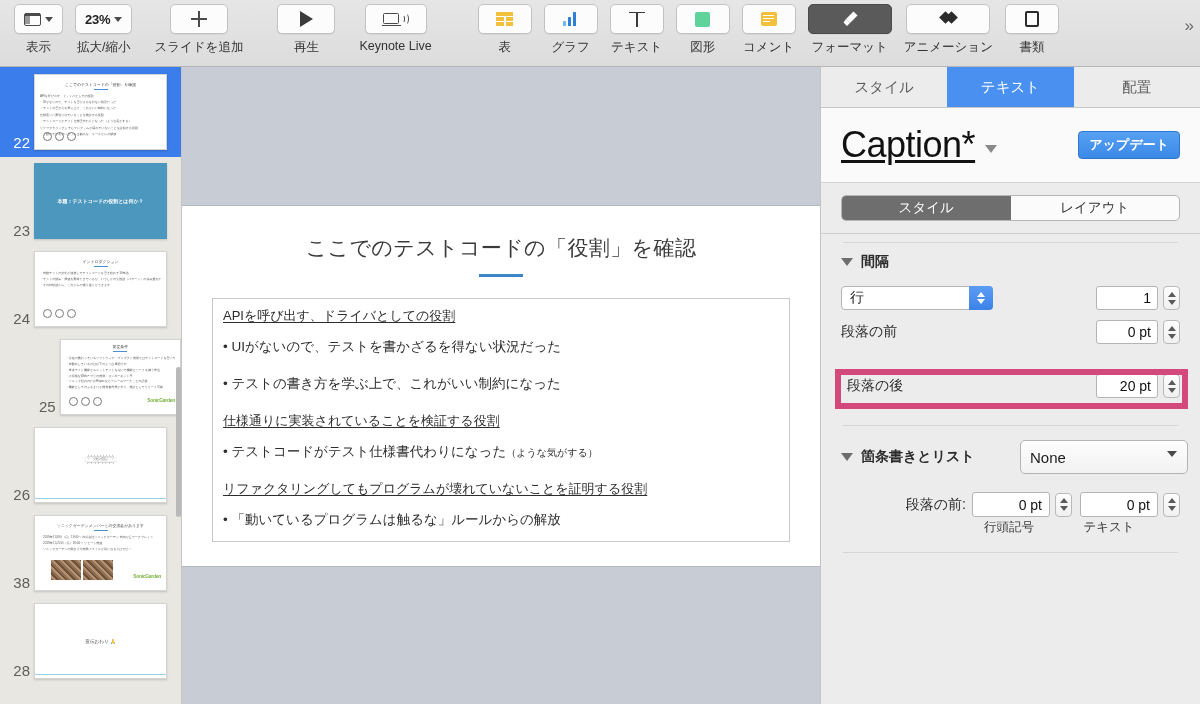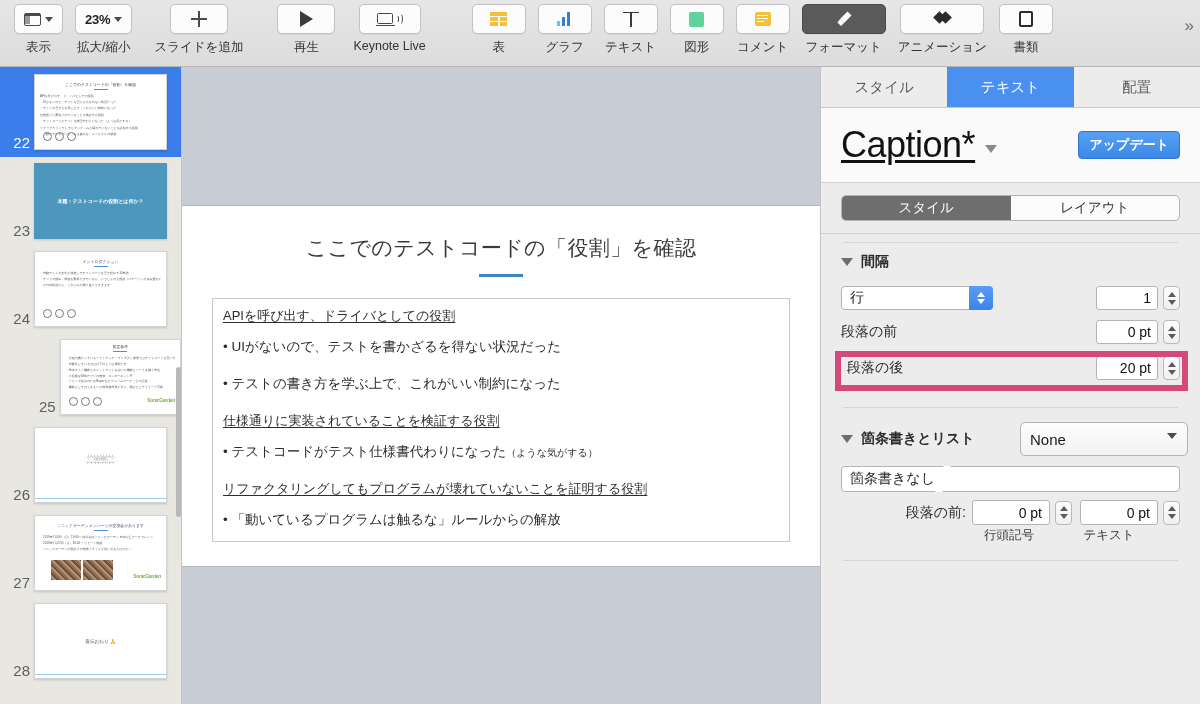--- a/index.html
+++ b/index.html
@@ -294,21 +294,21 @@
       <span class="tblabel">スライドを追加</span>
     </div>
 
     <div class="tbitem" style="margin-left:22px;">
       <div class="tbbtn" style="min-width:58px;">
           <span class="ic-play"></span>
         </div>
       <span class="tblabel">再生</span>
     </div>
 
-    <div class="tbitem" style="margin-left:6px;">
+    <div class="tbitem" style="margin-left:12px;">
       <div class="tbbtn" style="min-width:62px;">
         <span class="ic-live">
           <i class="scr"></i>
             <i class="base"></i>
             <i class="w1"></i>
             <i class="w2"></i>
         </span>
       </div>
       <span class="tblabel">Keynote Live</span>
     </div>
@@ -460,21 +460,21 @@
         <span class="slide-num">26</span>
         <div class="thumb">
           <div class="th-ascii" style="margin-top:27px;">＿人人人人人人人人人＿
 ＞　突然の宣伝　＜
 ￣Y^Y^Y^Y^Y^Y^Y^Y￣</div>
           <div class="th-botline"></div>
         </div>
       </div>
 
       <div class="slide-row" style="height:88px;">
-        <span class="slide-num">27</span>
+        <span class="slide-num">38</span>
         <div class="thumb">
           <div class="th-title">ソニックガーデンメンバーとの交流会があります</div>
           <div class="th-rule"></div>
           <div class="th-line">・2019年7月8日（月）19:00〜 株式会社ソニックガーデン 自由が丘ワークプレイス</div>
           <div class="th-line">・2019年7月22日（月）19:00〜 リモート開催</div>
           <div class="th-line">・ソニックガーデンの働き方や開発スタイルが気になる方はぜひ！</div>
           <div class="th-photos">
             <div class="th-photo"></div>
               <div class="th-photo"></div>
           </div>
@@ -564,21 +564,21 @@
           <span class="rowlabel">段落の前</span>
           <div class="right-cluster">
             <div class="numfield">0 pt</div>
             <div class="stepper">
                 <span class="uparrow g"></span>
                 <span class="dnarrow g"></span>
               </div>
           </div>
         </div>
 
-        <div class="row" style="margin-top:2px;">
+        <div class="row" style="margin-top:20px;">
           <span class="hl-box"></span>
           <span class="rowlabel" style="padding-left:6px;">段落の後</span>
           <div class="right-cluster">
             <div class="numfield">20 pt</div>
             <div class="stepper">
                 <span class="uparrow g"></span>
                 <span class="dnarrow g"></span>
               </div>
           </div>
         </div>
@@ -587,26 +587,20 @@
 
         <div class="sect-head" style="margin-top:14px;">
           <span class="tri"></span>
           <span class="sect-title">箇条書きとリスト</span>
           <div class="combo">
             <span>None</span>
             <span class="cv"></span>
           </div>
         </div>
 
-        <div class="bullet-sel">
-          <span>箇条書きなし</span>
-          <span class="bluebtn">
-            <span class="uparrow"></span><span class="dnarrow"></span>
-          </span>
-        </div>
 
         <div class="indent-row">
           <span class="indent-label">段落の前:</span>
           <div class="indent-field">0 pt</div>
           <div class="stepper">
               <span class="uparrow g"></span>
               <span class="dnarrow g"></span>
             </div>
           <div class="indent-field" style="margin-left:8px;">0 pt</div>
           <div class="stepper">

